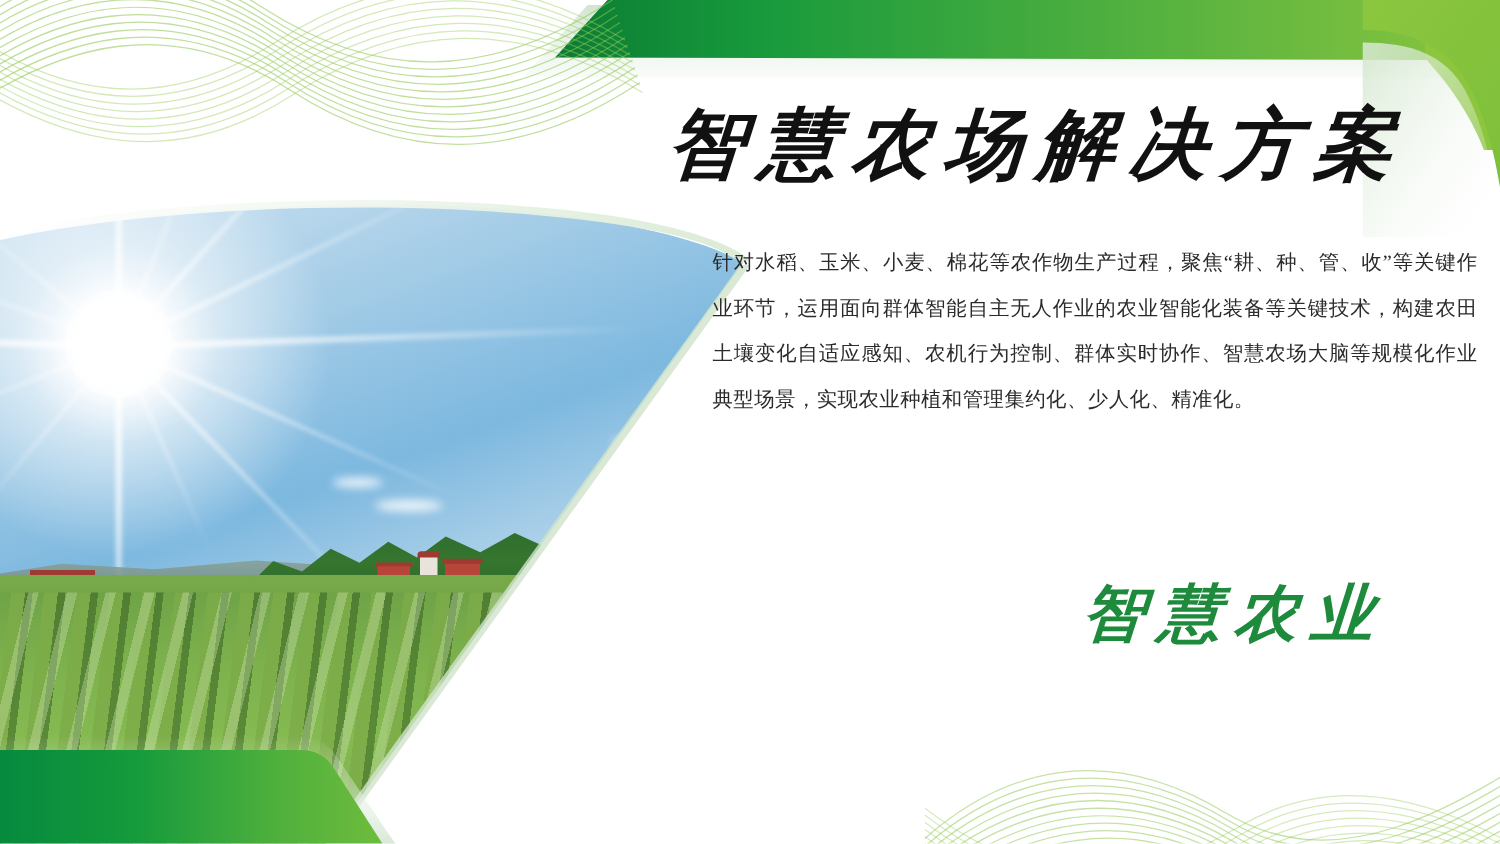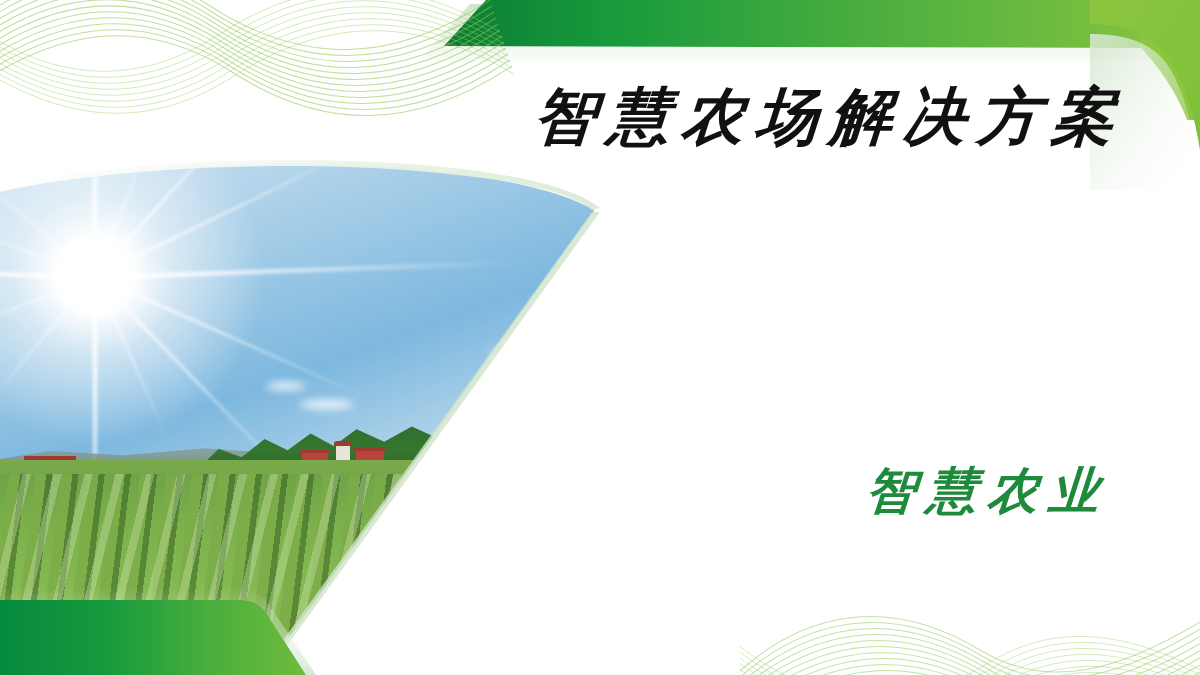--- a/index.html
+++ b/index.html
@@ -420,15 +420,16 @@
       <linearGradient id="gBotSh" x1="0" y1="1" x2="0" y2="0">
         <stop offset="0" stop-color="#cfe3cd" stop-opacity=".9"></stop>
         <stop offset="1" stop-color="#ffffff" stop-opacity="0"></stop>
       </linearGradient>
     </defs>
     <path d="M 0 8 L 236 8 C 252 8 262 14 270 26 L 310 86 L 320 100 L 0 100 Z" fill="url(#gBotSh)"></path>
     <path d="M 0 20 L 240 20 C 254 20 262 26 268 36 L 306 95 L 0 95 Z" fill="url(#gBot)"></path>
   </svg>
 
   <div id="title">智慧农场解决方案</div>
+  <div id="body-text">针对水稻、玉米、小麦、棉花等农作物生产过程，聚焦“耕、种、管、收”等关键作业环节，运用面向群体智能自主无人作业的农业智能化装备等关键技术，构建农田土壤变化自适应感知、农机行为控制、群体实时协作、智慧农场大脑等规模化作业典型场景，实现农业种植和管理集约化、少人化、精准化。</div>
   <div id="subtitle">智慧农业</div>
 
 </div>
 
 </body></html>

